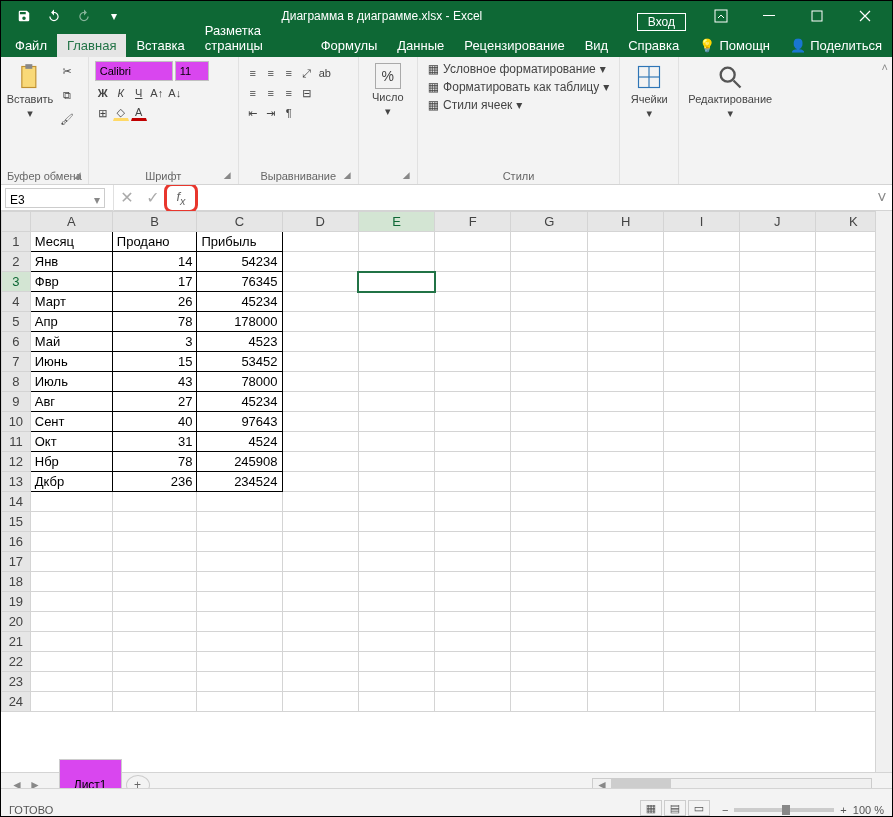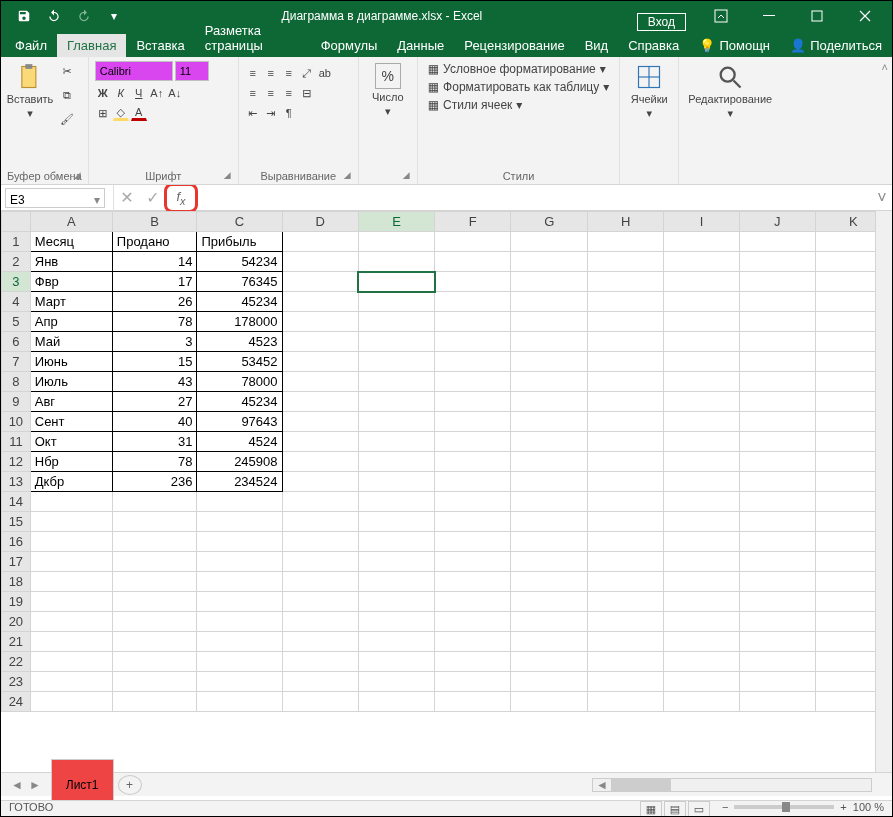--- a/index.html
+++ b/index.html
@@ -58,28 +58,28 @@
 .grid .rowh { background: #e6e6e6; text-align: center; color: #444; width: 30px; }
 .grid .rowh.sel { background: #d3e5d3; color: #0e6835; }
 .grid td.data { border: 1px solid #000; background: #fff; }
 .grid td.data.num { text-align: right; }
 .grid td.sel-cell { outline: 2px solid #217346; outline-offset: -1px; }
 .grid td.empty { background: #fff; }
 
 
 .sheet-bar { position: absolute; bottom: 20px; left: 0; right: 0; height: 24px; background: #f3f3f3; border-top: 1px solid #d4d4d4; display: flex; align-items: center; font-size: 12px; }
 .sheet-nav { display: flex; gap: 6px; padding: 0 10px; color: #888; }
-.sheet-tab { border: 1px solid #ccc; border-bottom: none; background: #ef4444; padding: 18px 14px; }
+.sheet-tab { border: 1px solid #ccc; border-bottom: none; background: #d946ef; padding: 18px 14px; margin-left: 8px; }
 .sheet-add { width: 24px; height: 20px; display: flex; align-items: center; justify-content: center; color: #666; margin-left: 4px; border: 1px solid #ccc; border-radius: 50%; }
 .sheet-bar .hscroll { flex: 1; display: flex; justify-content: flex-end; padding-right: 20px; }
 .hscroll-track { width: 280px; height: 14px; border: 1px solid #ccc; background: #f0f0f0; display: flex; align-items: center; }
 .hscroll-thumb { width: 60px; height: 12px; background: #cdcdcd; }
 
 
-.status-bar { position: absolute; bottom: 0; left: 0; right: 0; height: 16px; background: #f3f3f3; border-top: 1px solid #d4d4d4; display: flex; align-items: flex-start; font-size: 11px; color: #555; padding: 0 8px; }
+.status-bar { position: absolute; bottom: 0; left: 0; right: 0; height: 28px; background: #f3f3f3; border-top: 1px solid #d4d4d4; display: flex; align-items: flex-end; font-size: 11px; color: #555; padding: 0 8px; }
 .status-bar .spacer { flex: 1; }
 .view-btns { display: flex; gap: 2px; }
 .view-btn { width: 22px; height: 16px; border: 1px solid #ccc; display: flex; align-items: center; justify-content: center; }
 .zoom { display: flex; align-items: center; gap: 6px; margin-left: 12px; }
 .zoom-track { width: 100px; height: 4px; background: #ccc; position: relative; }
 .zoom-thumb { position: absolute; left: 48px; top: -3px; width: 8px; height: 10px; background: #888; }
 
 .vscroll { position: absolute; top: 210px; right: 0; bottom: 44px; width: 17px; background: #f0f0f0; border-left: 1px solid #d4d4d4; }
 
 svg { fill: currentColor; }

